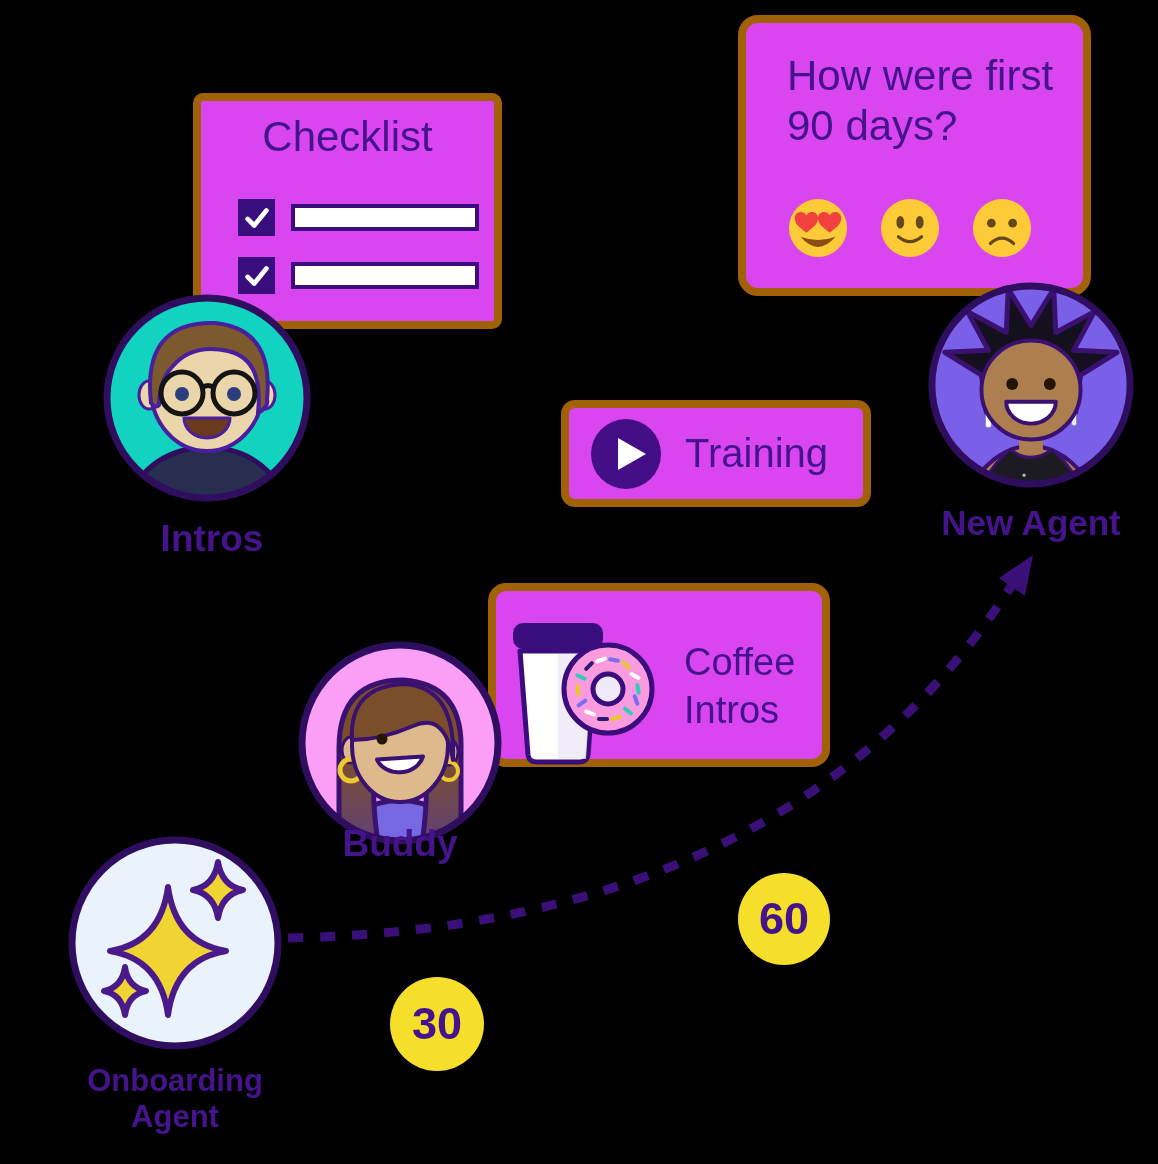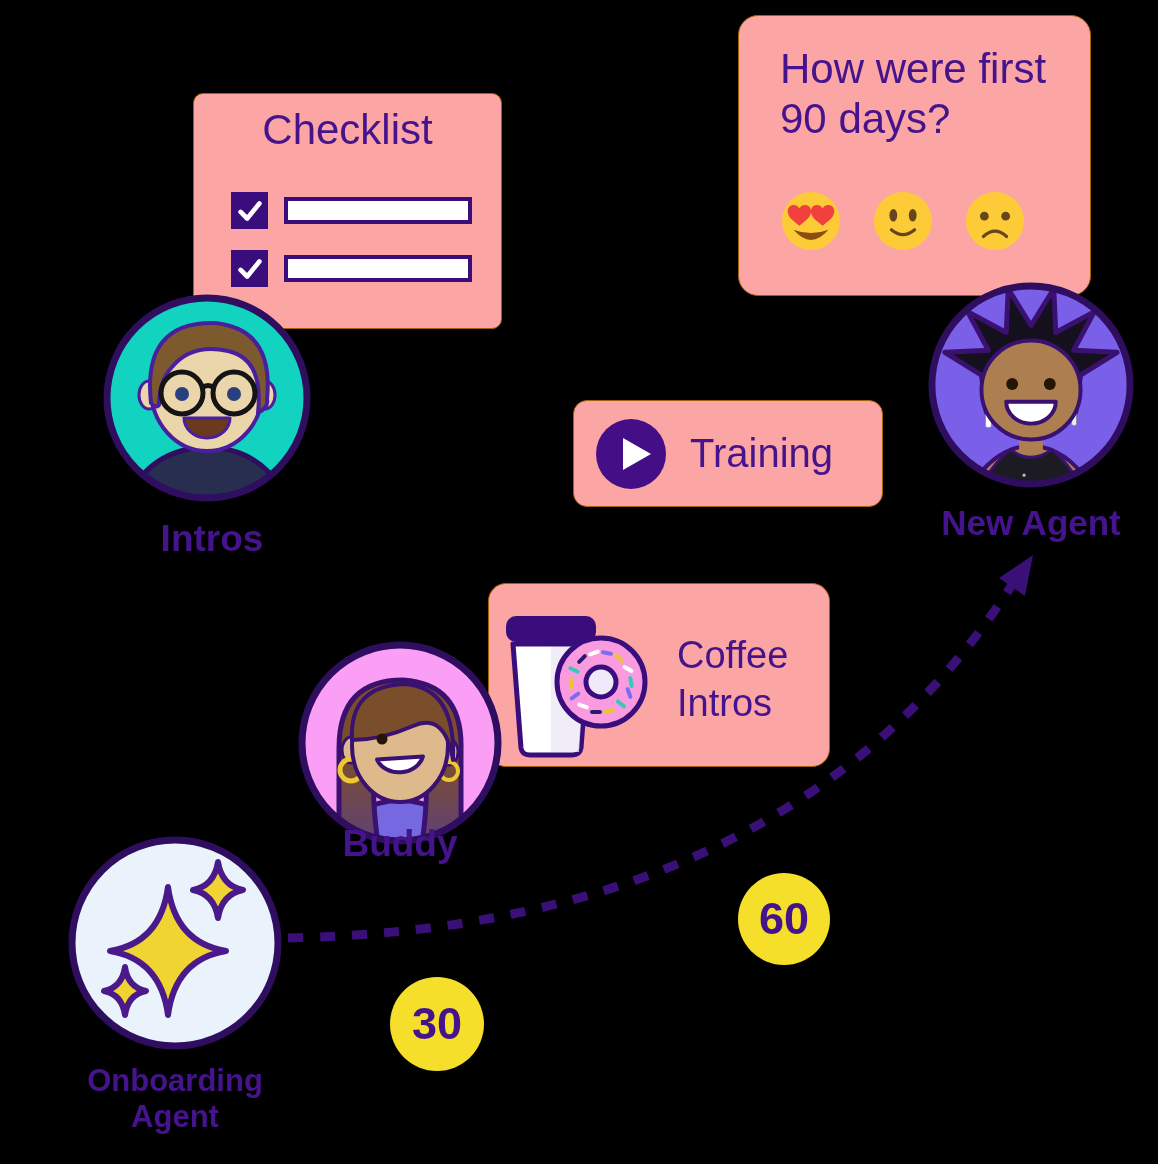--- a/index.html
+++ b/index.html
@@ -1,36 +1,36 @@
 <!DOCTYPE html>
 <html><head>
 <meta charset="utf-8">
 <style>
   html,body{margin:0;padding:0;background:#000;}
   .stage{position:relative;width:1158px;height:1164px;background:#000;overflow:hidden;
          font-family:"Liberation Sans", sans-serif;}
-  .card{position:absolute;background:#fca5a5;border:1px solid #a16207;box-sizing:border-box;}
+  .card{position:absolute;background:#d946ef;border:8px solid #a16207;box-sizing:border-box;}
 
   
   .checklist-card{left:193px;top:93px;width:309px;height:236px;border-radius:10px;}
   .checklist-title{margin-top:12px;text-align:center;font-size:42px;color:#45148C;}
   .check-row{position:absolute;left:37px;display:flex;align-items:center;}
   .check-row.r1{top:98px;}
   .check-row.r2{top:156px;}
   .checkbox{width:37px;height:37px;background:#3A0D7C;display:flex;align-items:center;justify-content:center;}
   .check-field{margin-left:16px;width:180px;height:19px;background:#fff;border:4px solid #3A0D7C;}
 
   
   .survey-card{left:738px;top:15px;width:353px;height:281px;border-radius:20px;}
   .survey-title{margin:28px 0 0 41px;width:292px;font-size:42px;line-height:1.2;color:#45148C;}
   .emoji-row{position:absolute;left:41px;top:174px;display:flex;gap:30px;}
   .emoji{width:62px;height:62px;}
 
   
-  .training-button{left:573px;top:400px;width:310px;height:107px;border-radius:14px;
+  .training-button{left:561px;top:400px;width:310px;height:107px;border-radius:14px;
     display:flex;align-items:center;padding-left:22px;gap:24px;}
   .training-label{font-size:40px;color:#45148C;}
 
   
   .coffee-card{left:488px;top:583px;width:342px;height:184px;border-radius:18px;}
   .coffee-label{position:absolute;left:188px;top:48px;width:145px;font-size:38px;line-height:1.25;color:#45148C;}
   .cup{position:absolute;left:12px;top:24px;}
   .donut{position:absolute;left:62px;top:48px;}
 
   

